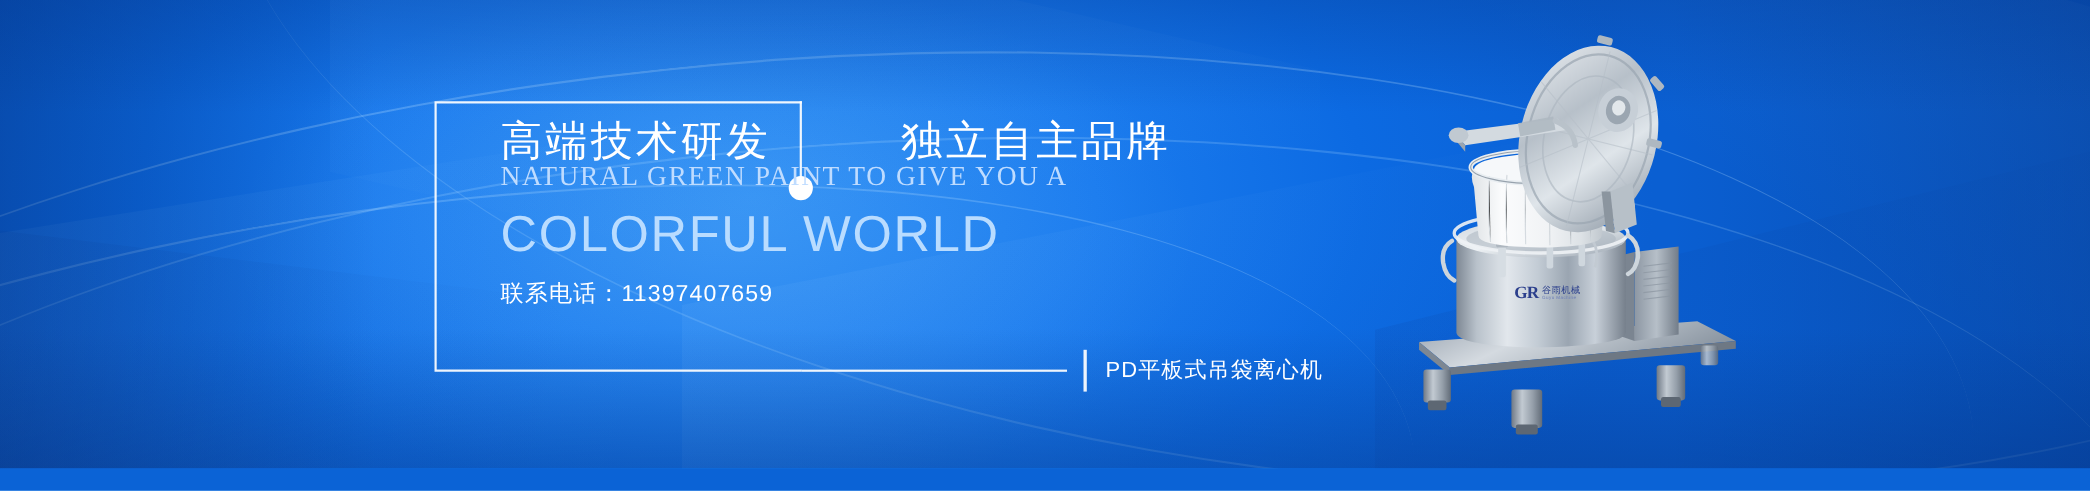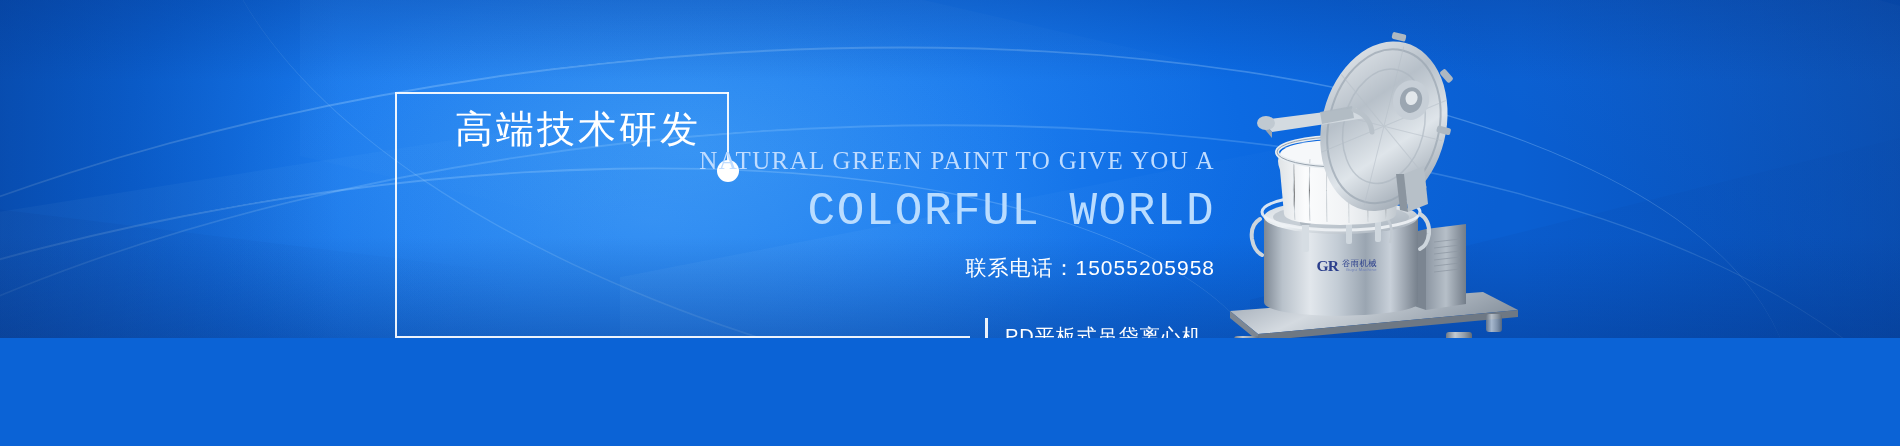--- a/index.html
+++ b/index.html
@@ -1,23 +1,22 @@
 <!DOCTYPE html>
 <html><head>
 <meta charset="utf-8">
 <style>
   html,body{margin:0;padding:0;background:#0b63d6;}
   *{box-sizing:border-box;}
   .banner{
     position:relative;
-    width:1900px;height:338px;
+    width:1900px;height:426px;
     overflow:hidden;
     font-family:"Liberation Sans", sans-serif;
     background:#0a6ae0;
-    text-align:right;
   }
   
   .bg-base{
     position:absolute;inset:0;
     background:
       radial-gradient(ellipse 820px 460px at 36% 42%, #2a8bf2 0%, #1a7bee 38%, #0c6ae2 68%, #0a5fd2 100%),
       linear-gradient(90deg,#0a58c8 0%,#0f6fe2 22%,#1a7ef0 45%,#0f6ee0 72%,#0a56c2 100%);
   }
   .bg-vig{
     position:absolute;inset:0;
@@ -115,21 +114,21 @@
   .headline .gap-a{display:inline-block;width:118px;}
   .sub-en{
     font-family:"Liberation Serif", serif;
     color:#bfdcff;
     font-size:25px;letter-spacing:1.4px;
     line-height:1;
     white-space:nowrap;
   }
   .big-en{
     margin-top:16px;
-    font-family:Liberation Mono, monospace;
+    font-family:Liberation Sans, sans-serif;
     color:#b9dcff;
     font-size:46px;letter-spacing:1.5px;
     line-height:1;
     white-space:nowrap;
   }
   .phone{
     margin-top:22px;
     color:#ffffff;
     font-size:21px;letter-spacing:1px;
     line-height:1;
@@ -144,21 +143,21 @@
   .cap-tick{
     position:absolute;left:985px;top:318px;width:3px;height:38px;
     background:rgba(255,255,255,.92);
   }
   .cap-text{
     position:absolute;left:1005px;top:323px;
     color:#ffffff;font-size:20px;letter-spacing:1px;white-space:nowrap;
   }
 
   
-  .machine{position:absolute;left:1228px;top:14px;width:330px;height:382px;}
+  .machine{position:absolute;left:1288px;top:14px;width:330px;height:382px;}
   .machine svg{display:block;width:100%;height:100%;}
   .logo-wrap{
     position:absolute;left:86px;top:243px;
     display:flex;align-items:center;gap:4px;
     transform:scale(.92);
   }
   .logo-gr{
     font-family:"Liberation Serif", serif;
     font-size:17px;font-weight:bold;color:#2b3f8c;line-height:1;
     letter-spacing:-1px;
@@ -190,24 +189,25 @@
   <div class="bg-vig"></div>
 
   <div class="frame"></div>
   <div class="drop-line"></div>
   <div class="drop-dot"></div>
 
   <div class="copy">
     <div class="headline">
       <span>高端技术研发</span>
       <span class="gap-a"></span>
+      <span>独立自主品牌</span>
     </div>
     <div class="sub-en">NATURAL GREEN PAINT TO GIVE YOU A</div>
     <div class="big-en">COLORFUL WORLD</div>
-    <div class="phone">联系电话：15055205958</div>
+    <div class="phone">联系电话：11397407659</div>
   </div>
 
   <div class="cap-rule"></div>
   <div class="cap-tick"></div>
   <div class="cap-text">PD平板式吊袋离心机</div>
 
   <div class="machine">
     <svg viewBox="0 0 330 382" xmlns="http://www.w3.org/2000/svg">
       <defs>
         <linearGradient id="steelV" x1="0" y1="0" x2="1" y2="0">

